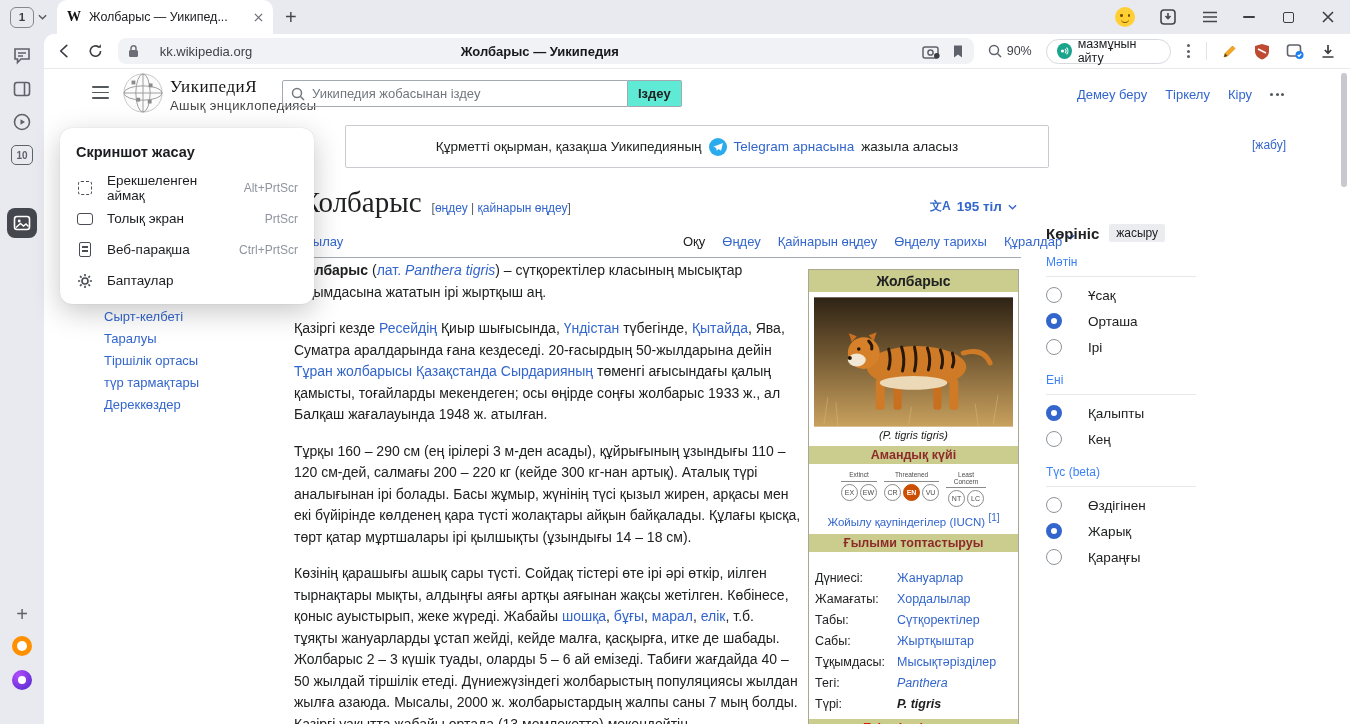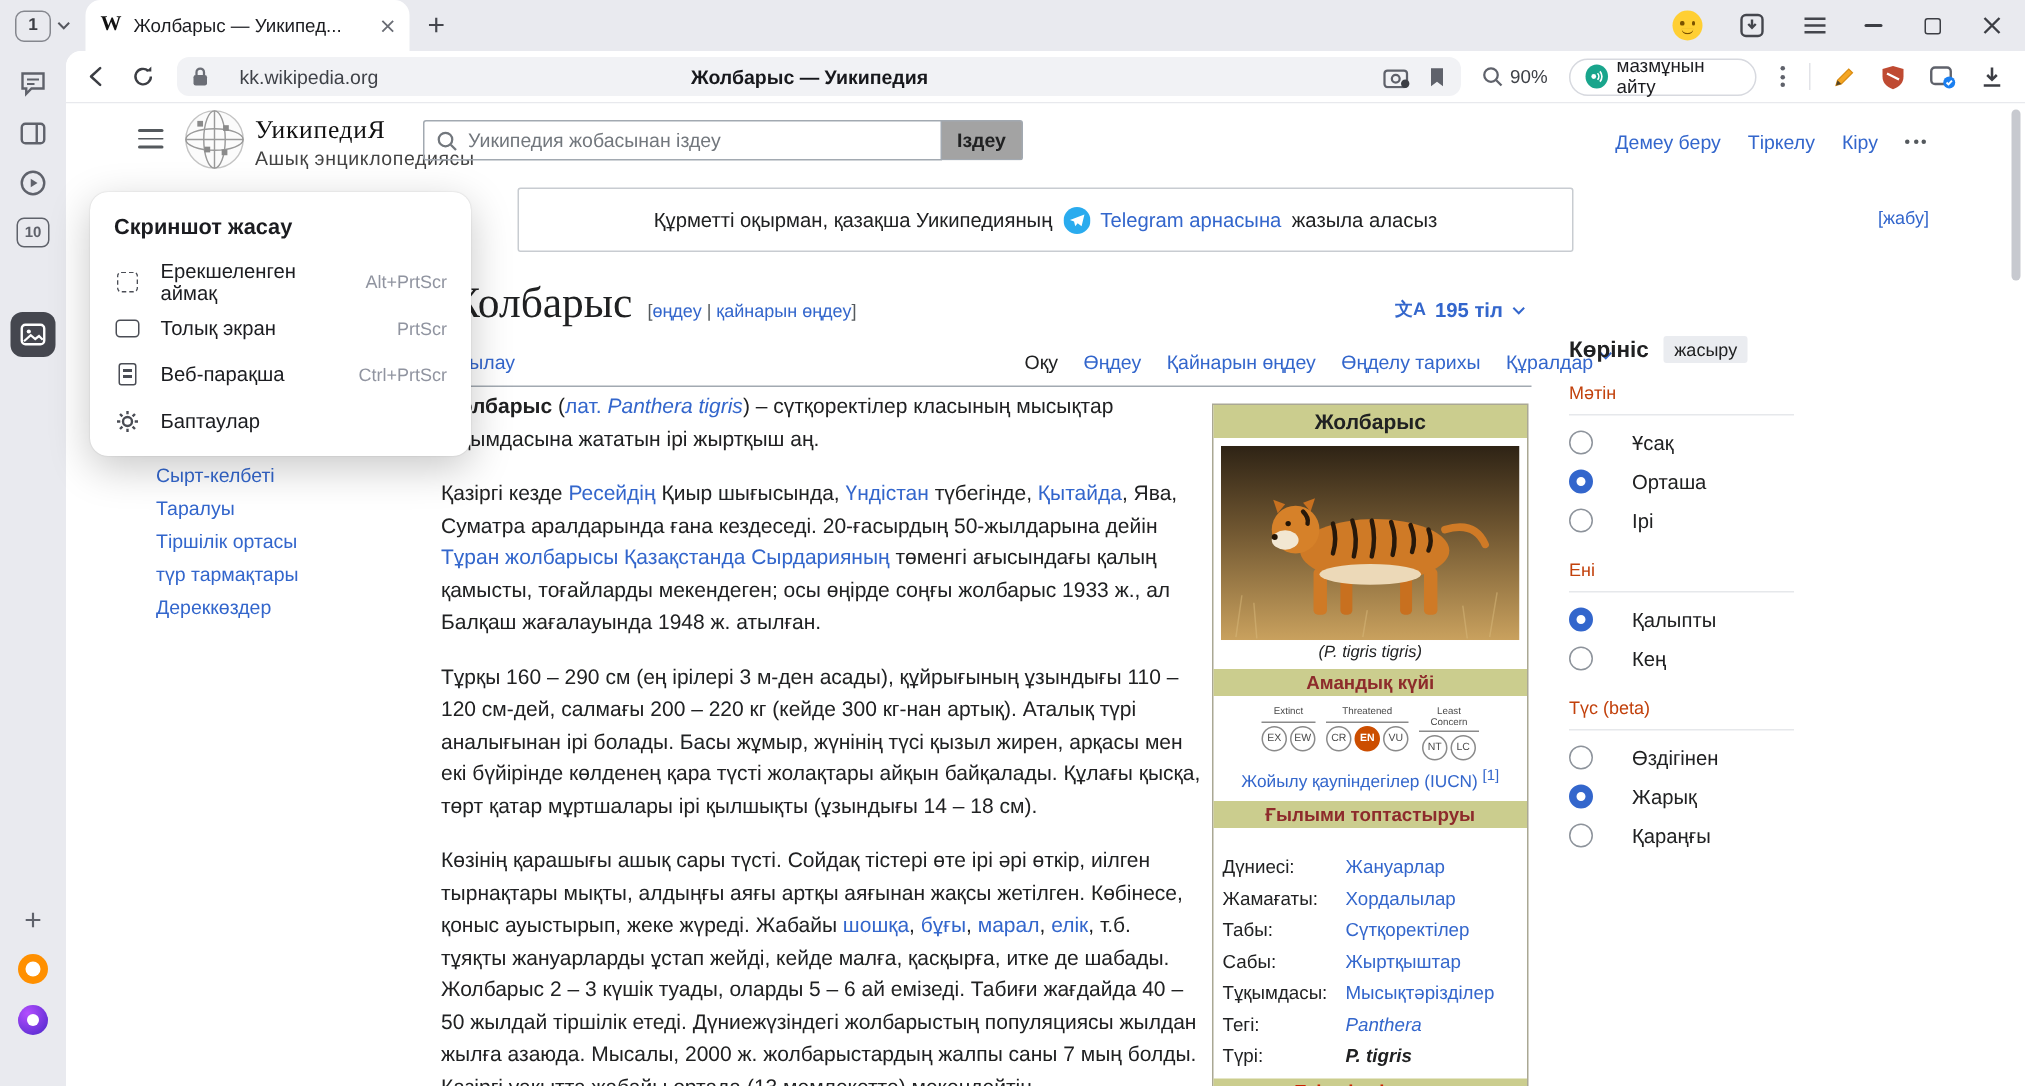--- a/index.html
+++ b/index.html
@@ -59,21 +59,21 @@
   .wburger{position:absolute;left:48px;top:16px;width:17px;height:13px;display:flex;flex-direction:column;justify-content:space-between}
   .wburger i{height:1.8px;background:#54595d;border-radius:1px}
   .wglobe{position:absolute;left:78px;top:1px;width:42px;height:44px}
   .wlogotext{position:absolute;left:126px;top:8px;line-height:1.1}
   .wlogo-t{font-family:"Liberation Serif",serif;font-size:17px;letter-spacing:.5px;color:#111}
   .wlogo-s{font-size:13px;color:#444;letter-spacing:.4px;margin-top:2px}
   .wsearch{position:absolute;left:238px;top:10px;display:flex}
   .wsearch-box{width:346px;height:27px;border:1px solid #a2a9b1;border-radius:2px 0 0 2px;display:flex;align-items:center;padding:0 8px;gap:7px}
   .wsearch-box input{border:none;outline:none;flex:1;font-size:13px;font-family:inherit;color:#202122;background:transparent}
   .wsearch-box input::placeholder{color:#72777d}
-  .wsearch-btn{height:27px;padding:0 10px;border:1px solid #a2a9b1;border-left:none;border-radius:0 2px 2px 0;background:#a3a3a3;font-size:13px;font-weight:bold;color:#202122;display:flex;align-items:center}
+  .wsearch-btn{height:27px;padding:0 10px;border:1px solid #a2a9b1;border-left:none;border-radius:0 2px 2px 0;background:#5eead4;font-size:13px;font-weight:bold;color:#202122;display:flex;align-items:center}
   .whdr-links{position:absolute;right:66px;top:17px;display:flex;gap:18px;align-items:center;font-size:13px}
   .hdots{display:flex;gap:2.5px;align-items:center}
   .hdots i{width:3px;height:3px;border-radius:50%;background:#54595d}
   .wbanner{position:absolute;left:301px;top:55px;width:704px;height:43px;border:1px solid #c8ccd1;border-radius:2px;display:flex;align-items:center;justify-content:center;gap:7px;font-size:13.5px;background:#fff}
   .banner-close{position:absolute;right:64px;top:68px;font-size:12px}
   .wtitle{position:absolute;left:250px;top:116px;display:flex;align-items:baseline;gap:10px}
   .wtitle h1{font-family:"Liberation Serif",serif;font-weight:normal;font-size:29px;color:#202122}
   .editlinks{font-size:12px;color:#54595d}
   .wlang{position:absolute;left:886px;top:128px;display:flex;align-items:center;gap:6px;color:var(--link,#36c);font-size:13.5px;font-weight:bold}
   .langic{font-size:12px;font-weight:bold}
@@ -105,21 +105,21 @@
   .ib-row{display:flex;line-height:21px}
   .ib-row .l{width:82px;flex:0 0 auto}
   .ib-row .v{color:var(--link,#36c)}
   .ib-row.r6 .v{font-style:italic}
   .ib-row.r7 .v{font-style:italic;font-weight:bold;color:#202122}
   
   .apanel{position:absolute;left:1002px;top:154px;width:150px}
   .ap-head{display:flex;align-items:center;gap:10px}
   .ap-title{font-size:15px;font-weight:bold;color:#202122}
   .ap-hide{font-size:12px;color:#202122;background:#eaecf0;border-radius:2px;padding:2px 7px}
-  .ap-h{font-size:12px;color:#c2410c;padding:13px 0 7px;border-bottom:1px solid #e6e8eb;margin-bottom:5px}
+  .ap-h{font-size:12px;color:#3b82f6;padding:13px 0 7px;border-bottom:1px solid #e6e8eb;margin-bottom:5px}
   .ap-opt{display:flex;align-items:center;gap:26px;height:26px;font-size:13.5px;color:#202122}
   .radio{width:16px;height:16px;border-radius:50%;border:1.5px solid #8d939b;background:#fff;flex:0 0 auto}
   .radio.sel{border:5px solid var(--link,#36c)}
   .pg-scroll{position:absolute;right:3px;top:3px;width:6px;height:114px;border-radius:3px;background:#c7c9cf}
   
   .smenu{position:absolute;left:60px;top:128px;width:254px;background:#fff;border-radius:12px;box-shadow:0 8px 28px rgba(0,0,0,.22),0 0 1px rgba(0,0,0,.2);padding:14px 0 8px;z-index:50}
   .sm-title{padding:2px 16px 12px;font-size:14.5px;font-weight:bold;color:#1b1c20}
   .sm-item{display:flex;align-items:center;height:31px;padding:0 16px;gap:13px;font-size:13.5px;color:#1b1c20}
   .sm-short{margin-left:auto;color:#9094a0;font-size:12px}
   .mi{width:18px;height:18px;display:flex;align-items:center;justify-content:center;flex:0 0 auto}

